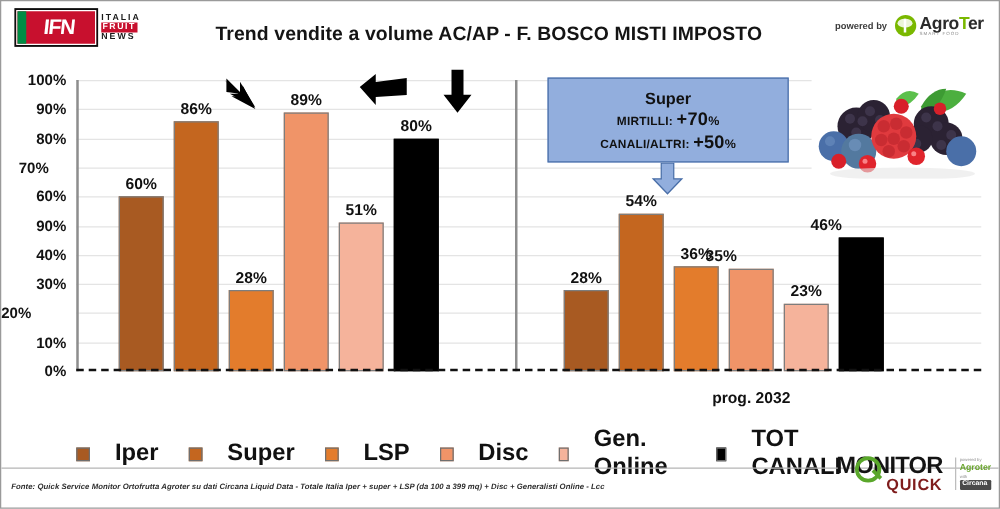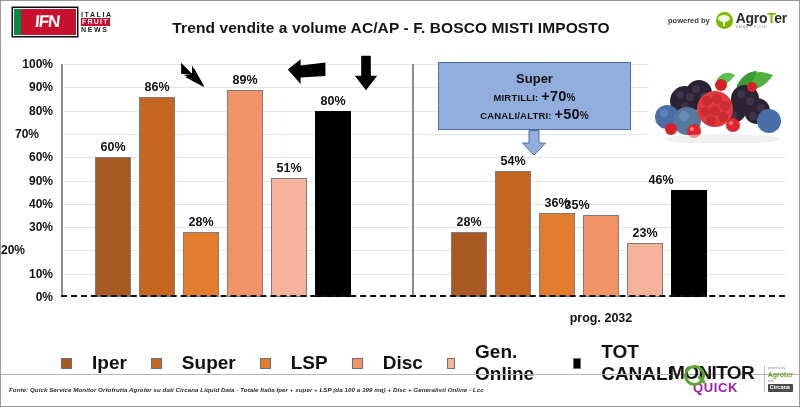--- a/index.html
+++ b/index.html
@@ -186,22 +186,22 @@
   .monitor{
     position:absolute;left:668px;top:357px;
     width:124px;height:42px;
     display:flex;align-items:center;gap:3px;
   }
   .mq{position:relative;width:92px;}
   .mq .mtop{
     font-size:19px;font-weight:bold;color:#141414;letter-spacing:-.6px;line-height:.95;
   }
   .mq .mbot{
-    font-size:13px;font-weight:bold;color:#a21caf;letter-spacing:.6px;
-    line-height:.95;margin-left:24px;
+    font-size:13px;font-weight:bold;color:#7f1d1d;letter-spacing:.6px;
+    line-height:.95;margin-left:40px;
   }
   .mq .glass{
     position:absolute;left:15px;top:1px;width:15px;height:15px;
     border:3px solid #5aa72b;border-radius:50%;
   }
   .mq .glass::after{
     content:"";position:absolute;left:10px;top:10px;width:9px;height:3px;
     background:#5aa72b;transform:rotate(45deg);
   }
   .mq-side{

